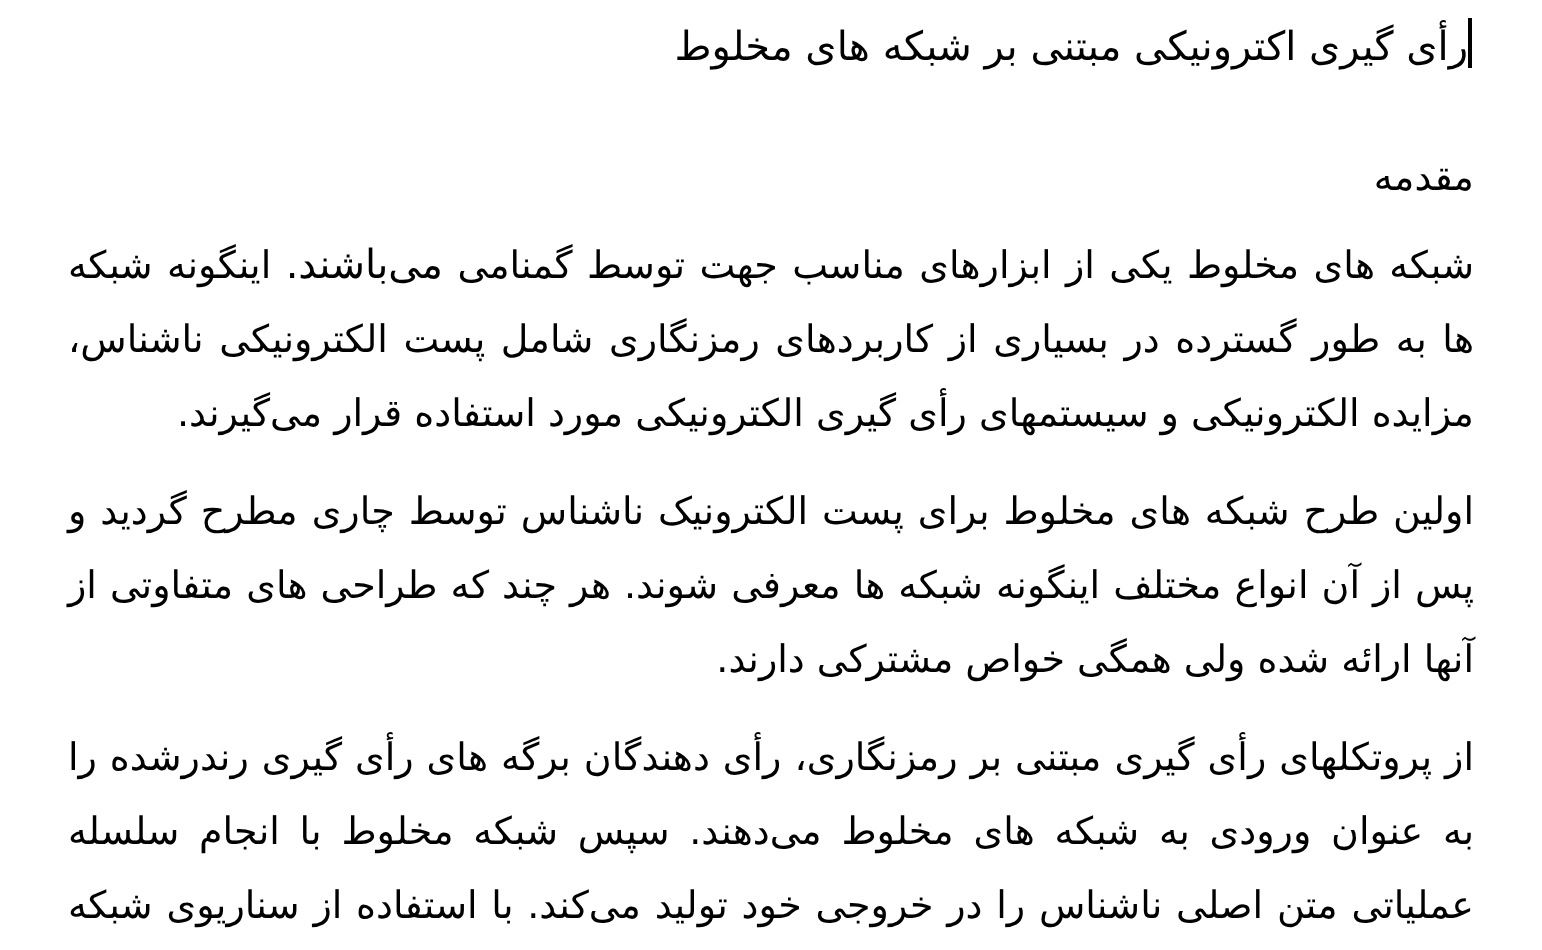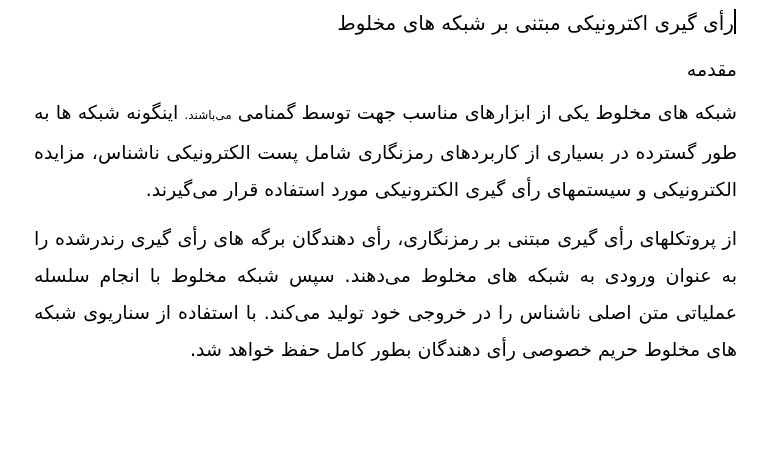--- a/index.html
+++ b/index.html
@@ -33,41 +33,42 @@
     display: inline-block;
     width: 2px;
     height: 25px;
     background: #000000;
     vertical-align: -4px;
     margin-right: 1px;
   }
   .heading {
     font-size: 19px;
     line-height: 26px;
-    margin-top: 18px;
+    margin-top: 38px;
     text-align: right;
   }
   .para {
     font-size: 19px;
     line-height: 37px;
     margin: 12px 0 0 0;
     text-align: justify;
     text-justify: inter-word;
   }
   .small-word {
-    font-size: 12px;
+    font-size: 20px;
   }
 </style>
 </head>
 <body>
 
 <div class="canvas">
 
   <div class="title-line"><span class="caret"></span><span>رأی گیری اکترونیکی مبتنی بر شبکه های مخلوط</span></div>
 
   <div class="heading">مقدمه</div>
 
   <p class="para"><span>شبکه های مخلوط یکی از ابزارهای مناسب جهت توسط گمنامی </span><span class="small-word">می‌باشند.</span><span> اینگونه شبکه ها به طور گسترده در بسیاری از کاربردهای رمزنگاری شامل پست الکترونیکی ناشناس، مزایده الکترونیکی و سیستمهای رأی گیری الکترونیکی مورد استفاده قرار می‌گیرند.</span></p>
 
+  <p class="para">اولین طرح شبکه های مخلوط برای پست الکترونیک ناشناس توسط چاری مطرح گردید و پس از آن انواع مختلف اینگونه شبکه ها معرفی شوند. هر چند که طراحی های متفاوتی از آنها ارائه شده ولی همگی خواص مشترکی دارند.</p>
 
   <p class="para">از پروتکلهای رأی گیری مبتنی بر رمزنگاری، رأی دهندگان برگه های رأی گیری رندرشده را به عنوان ورودی به شبکه های مخلوط می‌دهند. سپس شبکه مخلوط با انجام سلسله عملیاتی متن اصلی ناشناس را در خروجی خود تولید می‌کند. با استفاده از سناریوی شبکه های مخلوط حریم خصوصی رأی دهندگان بطور کامل حفظ خواهد شد.</p>
 
 </div>
 
 </body></html>

